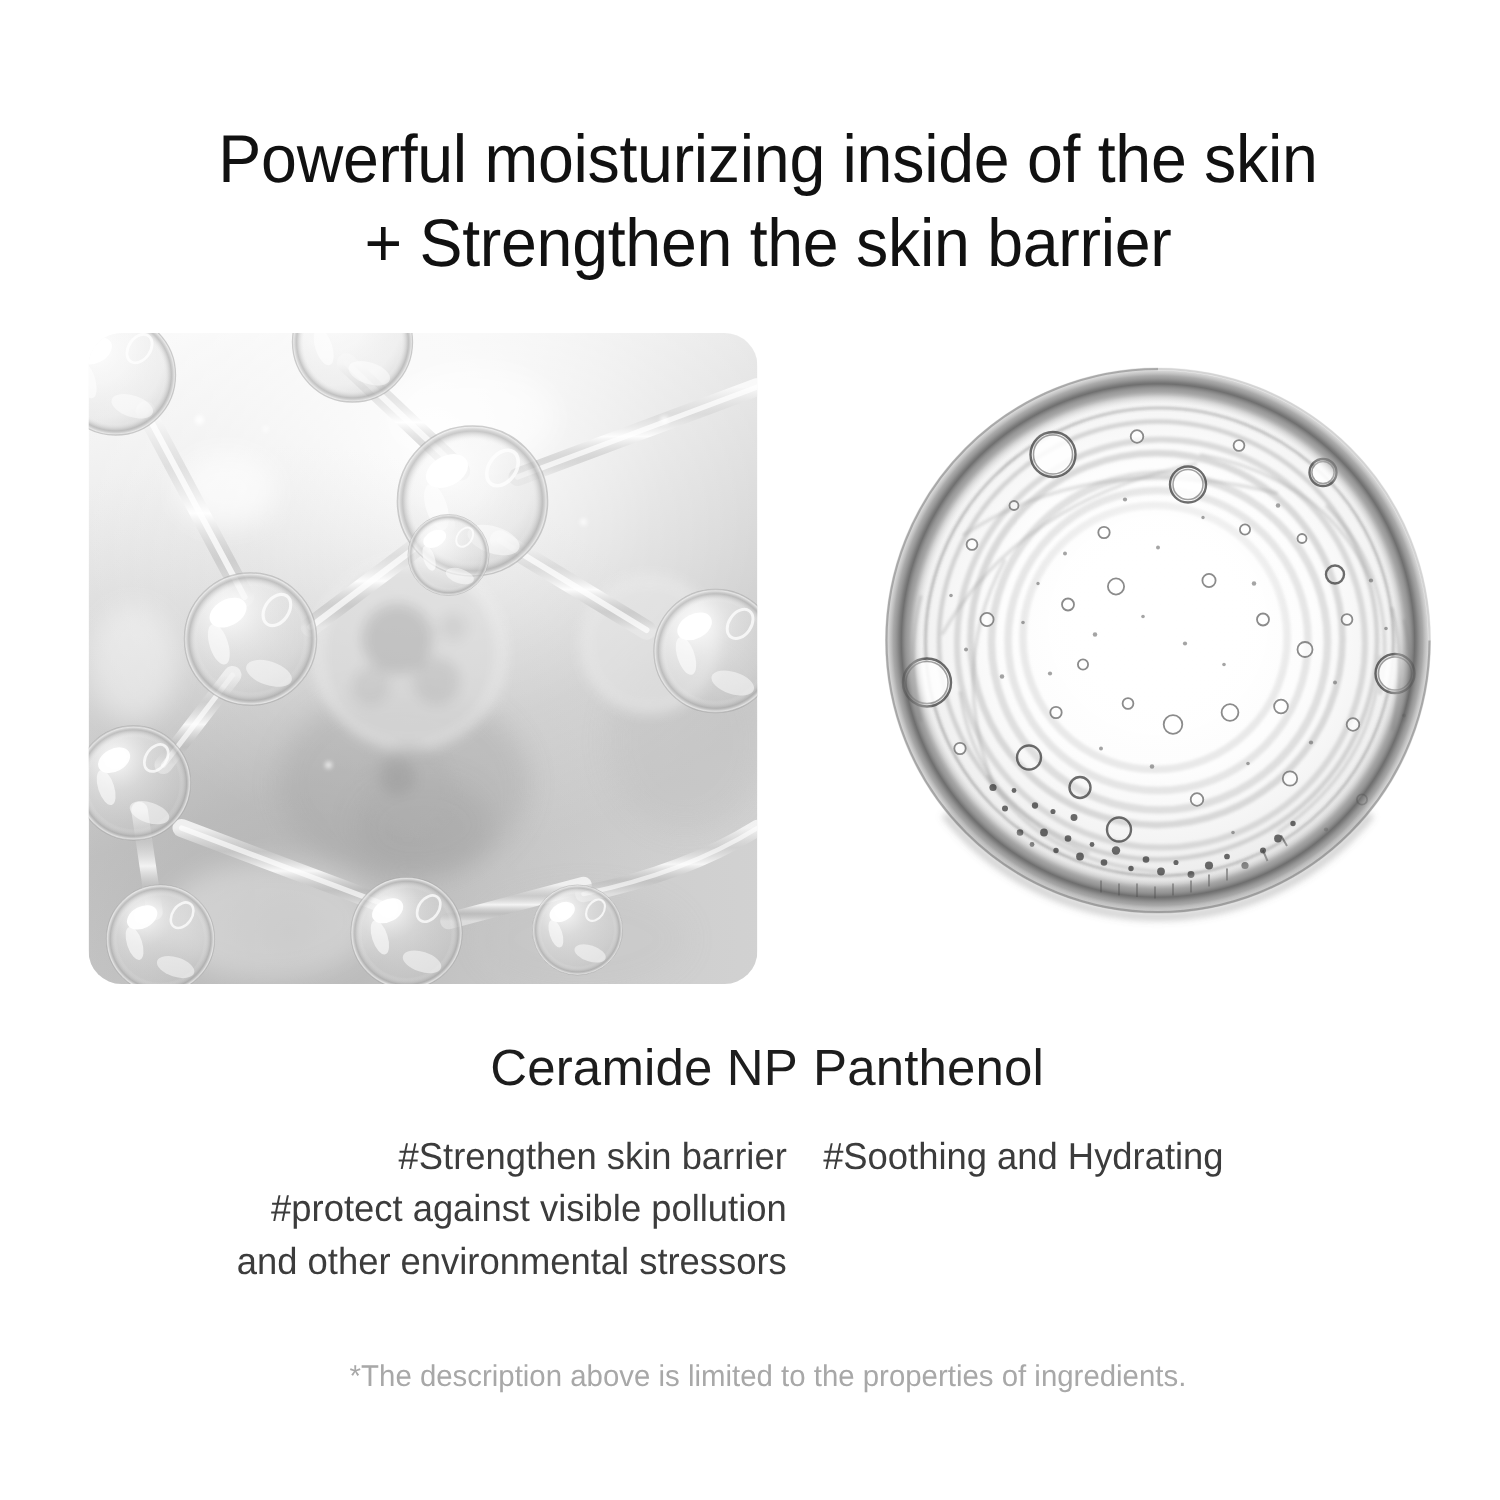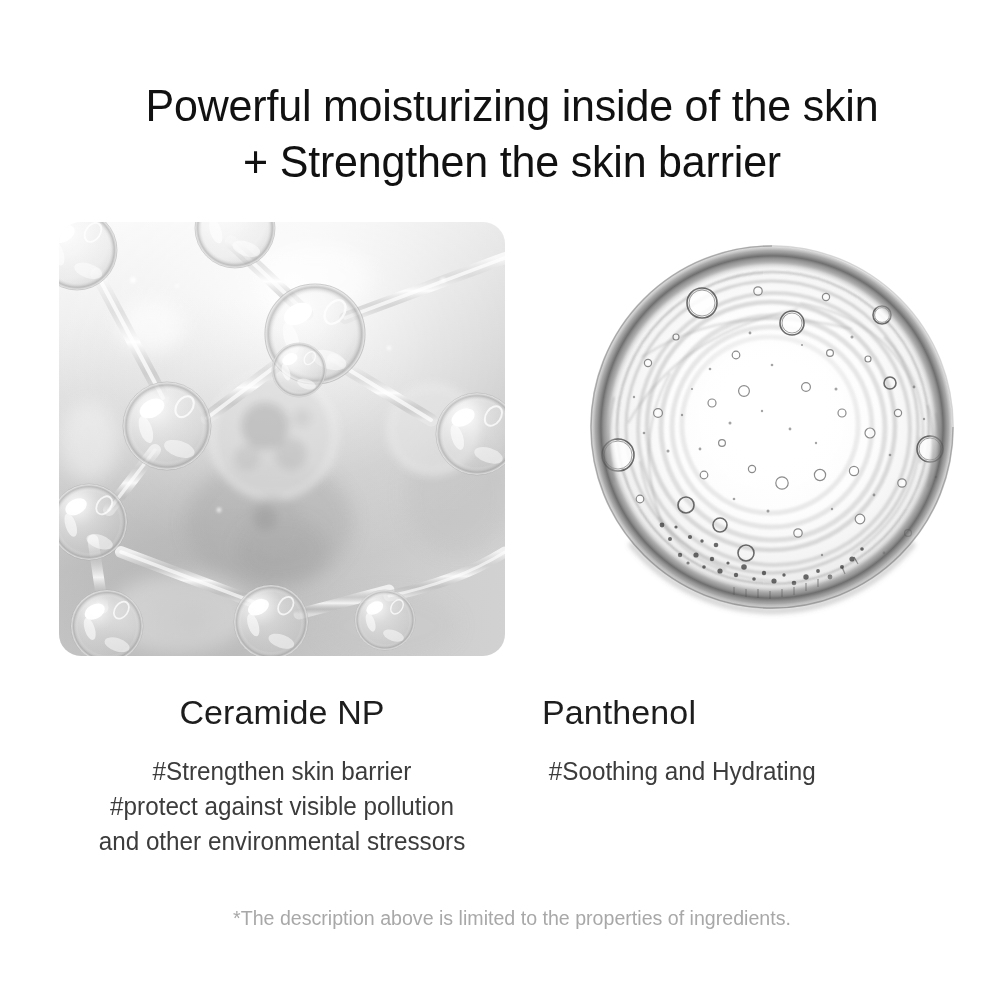--- a/index.html
+++ b/index.html
@@ -62,21 +62,21 @@
     height: 382px;
   }
   .panel-gel svg { display: block; width: 376px; height: 382px; }
 
   
   .caption-col-left {
     position: absolute;
     left: 20px;
     top: 692px;
     width: 500px;
-    text-align: center;
+    text-align: right;
   }
   .caption-col-right {
     position: absolute;
     left: 530px;
     top: 692px;
     width: 450px;
   }
   .ing-name {
     display: block;
     font-size: 34px;

